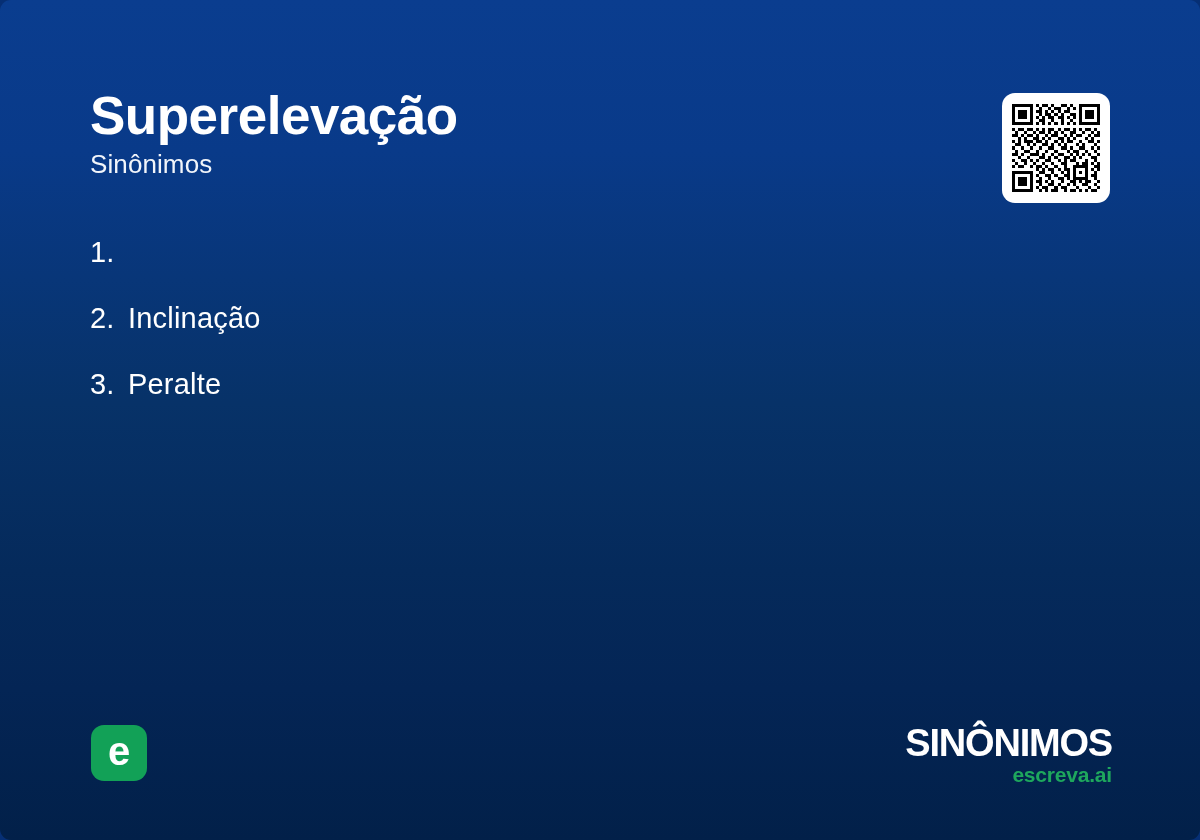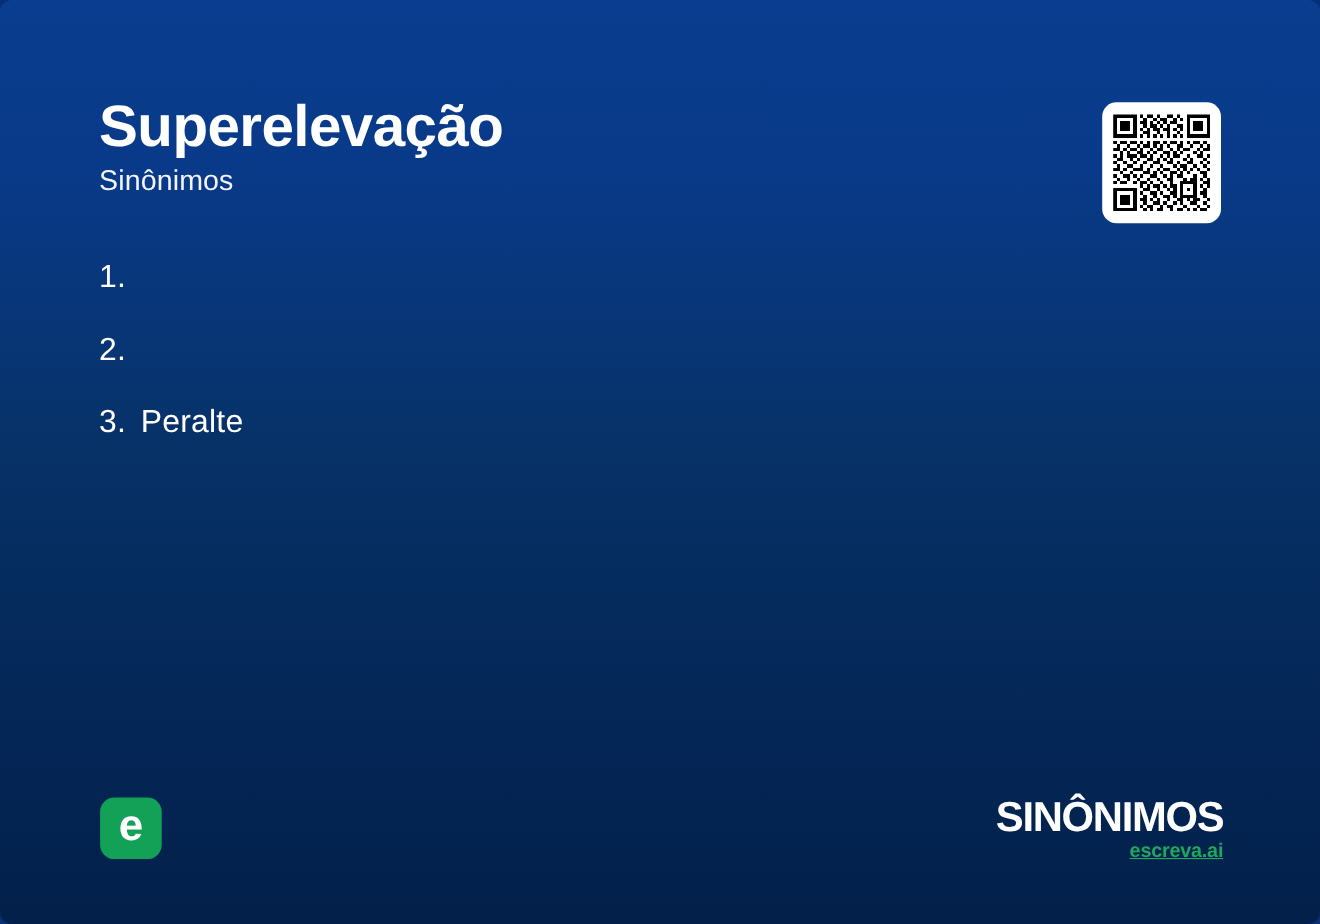--- a/index.html
+++ b/index.html
@@ -132,44 +132,44 @@
   #wordmark-main {
     font-size: 38px;
     font-weight: 800;
     line-height: 1;
     letter-spacing: -1.2px;
     color: #ffffff;
   }
 
   #wordmark-sub {
     margin-top: 2px;
-    font-size: 18px;
+    font-size: 21px;
     font-weight: 700;
     line-height: 1;
     letter-spacing: -0.2px;
     color: #1ea75d;
-    text-decoration: underline;
   }
 </style>
 </head>
 <body>
 
 <div id="card">
 
   <div id="header">
     <div id="page-title">Superelevação</div>
     <div id="page-subtitle">Sinônimos</div>
   </div>
 
   <ul id="synonyms-list">
     <li class="synonym-item">
       <span class="synonym-index">1.</span>
     </li>
     <li class="synonym-item">
       <span class="synonym-index">2.</span>
+      <span class="synonym-term">Inclinação</span>
     </li>
     <li class="synonym-item">
       <span class="synonym-index">3.</span>
       <span class="synonym-term">Peralte</span>
     </li>
   </ul>
 
   <div id="qr-panel">
     <svg id="qr-code" viewBox="0 0 29 29" shape-rendering="crispEdges">
       <rect width="29" height="29" fill="#ffffff"></rect>

